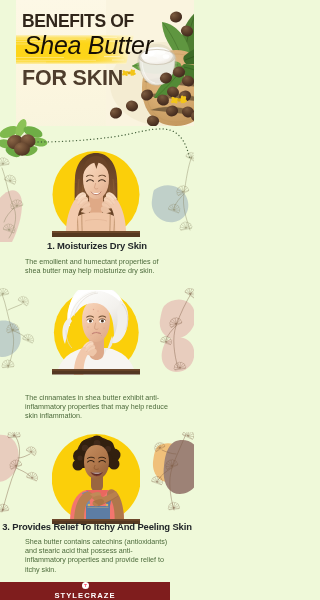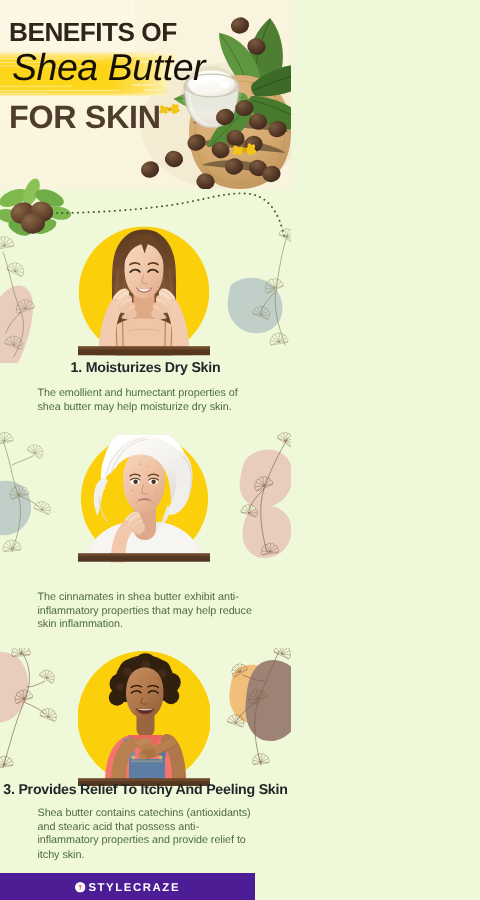--- a/index.html
+++ b/index.html
@@ -1,42 +1,42 @@
 <!DOCTYPE html>
 <html><head>
 <meta charset="utf-8">
 <style>
   html,body{margin:0;padding:0;}
   body{width:194px;height:600px;overflow:hidden;background:#eff9d9;
        font-family:"Liberation Sans",sans-serif;-webkit-font-smoothing:antialiased;}
   .page{position:relative;width:194px;height:600px;overflow:hidden;background:#eff9d9;}
 
   
-  .header{position:absolute;left:0;top:0;width:194px;height:126px;overflow:hidden;
+  .header{position:absolute;left:16px;top:0;width:194px;height:126px;overflow:hidden;
           background:linear-gradient(175deg,#fdf8e6 0%,#fcf6df 55%,#f8f4dd 100%);}
   .hdr-photo{position:absolute;right:0;top:0;width:104px;height:126px;}
   .kicker{position:absolute;left:6px;top:13px;font-size:17.5px;font-weight:700;
           letter-spacing:-0.35px;color:#30251a;line-height:1;}
   .banner{position:absolute;left:0;top:35px;width:124px;height:29px;}
   .script{position:absolute;left:8px;top:33px;font-size:25px;font-style:italic;
           font-weight:400;color:#160f06;line-height:1;letter-spacing:-0.3px;}
   .forskin{position:absolute;left:6px;top:68px;font-size:21.5px;font-weight:700;
            letter-spacing:-0.2px;color:#4e3d2c;line-height:1;}
 
   
   .deco{position:absolute;pointer-events:none;}
   .photo{position:absolute;}
   .h{position:absolute;left:0;width:194px;text-align:center;font-size:9.45px;
      font-weight:700;color:#22272a;letter-spacing:-0.15px;}
   .b{position:absolute;left:25px;width:144px;font-size:7.2px;
      color:#4d6b3c;line-height:9.2px;letter-spacing:-0.03px;}
 
   
-  .footer{position:absolute;left:0;top:582px;width:170px;height:18px;background:#4c1d95;
-          display:flex;align-items:center;justify-content:center;gap:2px;}
+  .footer{position:absolute;left:0;top:582px;width:170px;height:18px;background:#7f1d1d;
+          display:flex;align-items:center;justify-content:center;gap:2px;flex-direction:column;}
   .logo{font-size:7.6px;font-weight:700;letter-spacing:1.05px;color:#ffffff;}
 </style>
 </head>
 <body>
 
 <div class="page">
   <svg width="0" height="0" style="position:absolute" aria-hidden="true">
     <defs>
       <g id="bud">
         <path d="M-9.46 0.83 Q-11.44 -1.87 -8.71 -3.80 Q-9.15 -7.11 -5.83 -7.50 Q-4.63 -10.62 -1.53 -9.38 Q1.01 -11.55 3.14 -8.97 Q6.41 -9.66 7.04 -6.37 Q10.25 -5.42 9.23 -2.23 Q11.59 0.14 9.18 2.46 Z"></path>

